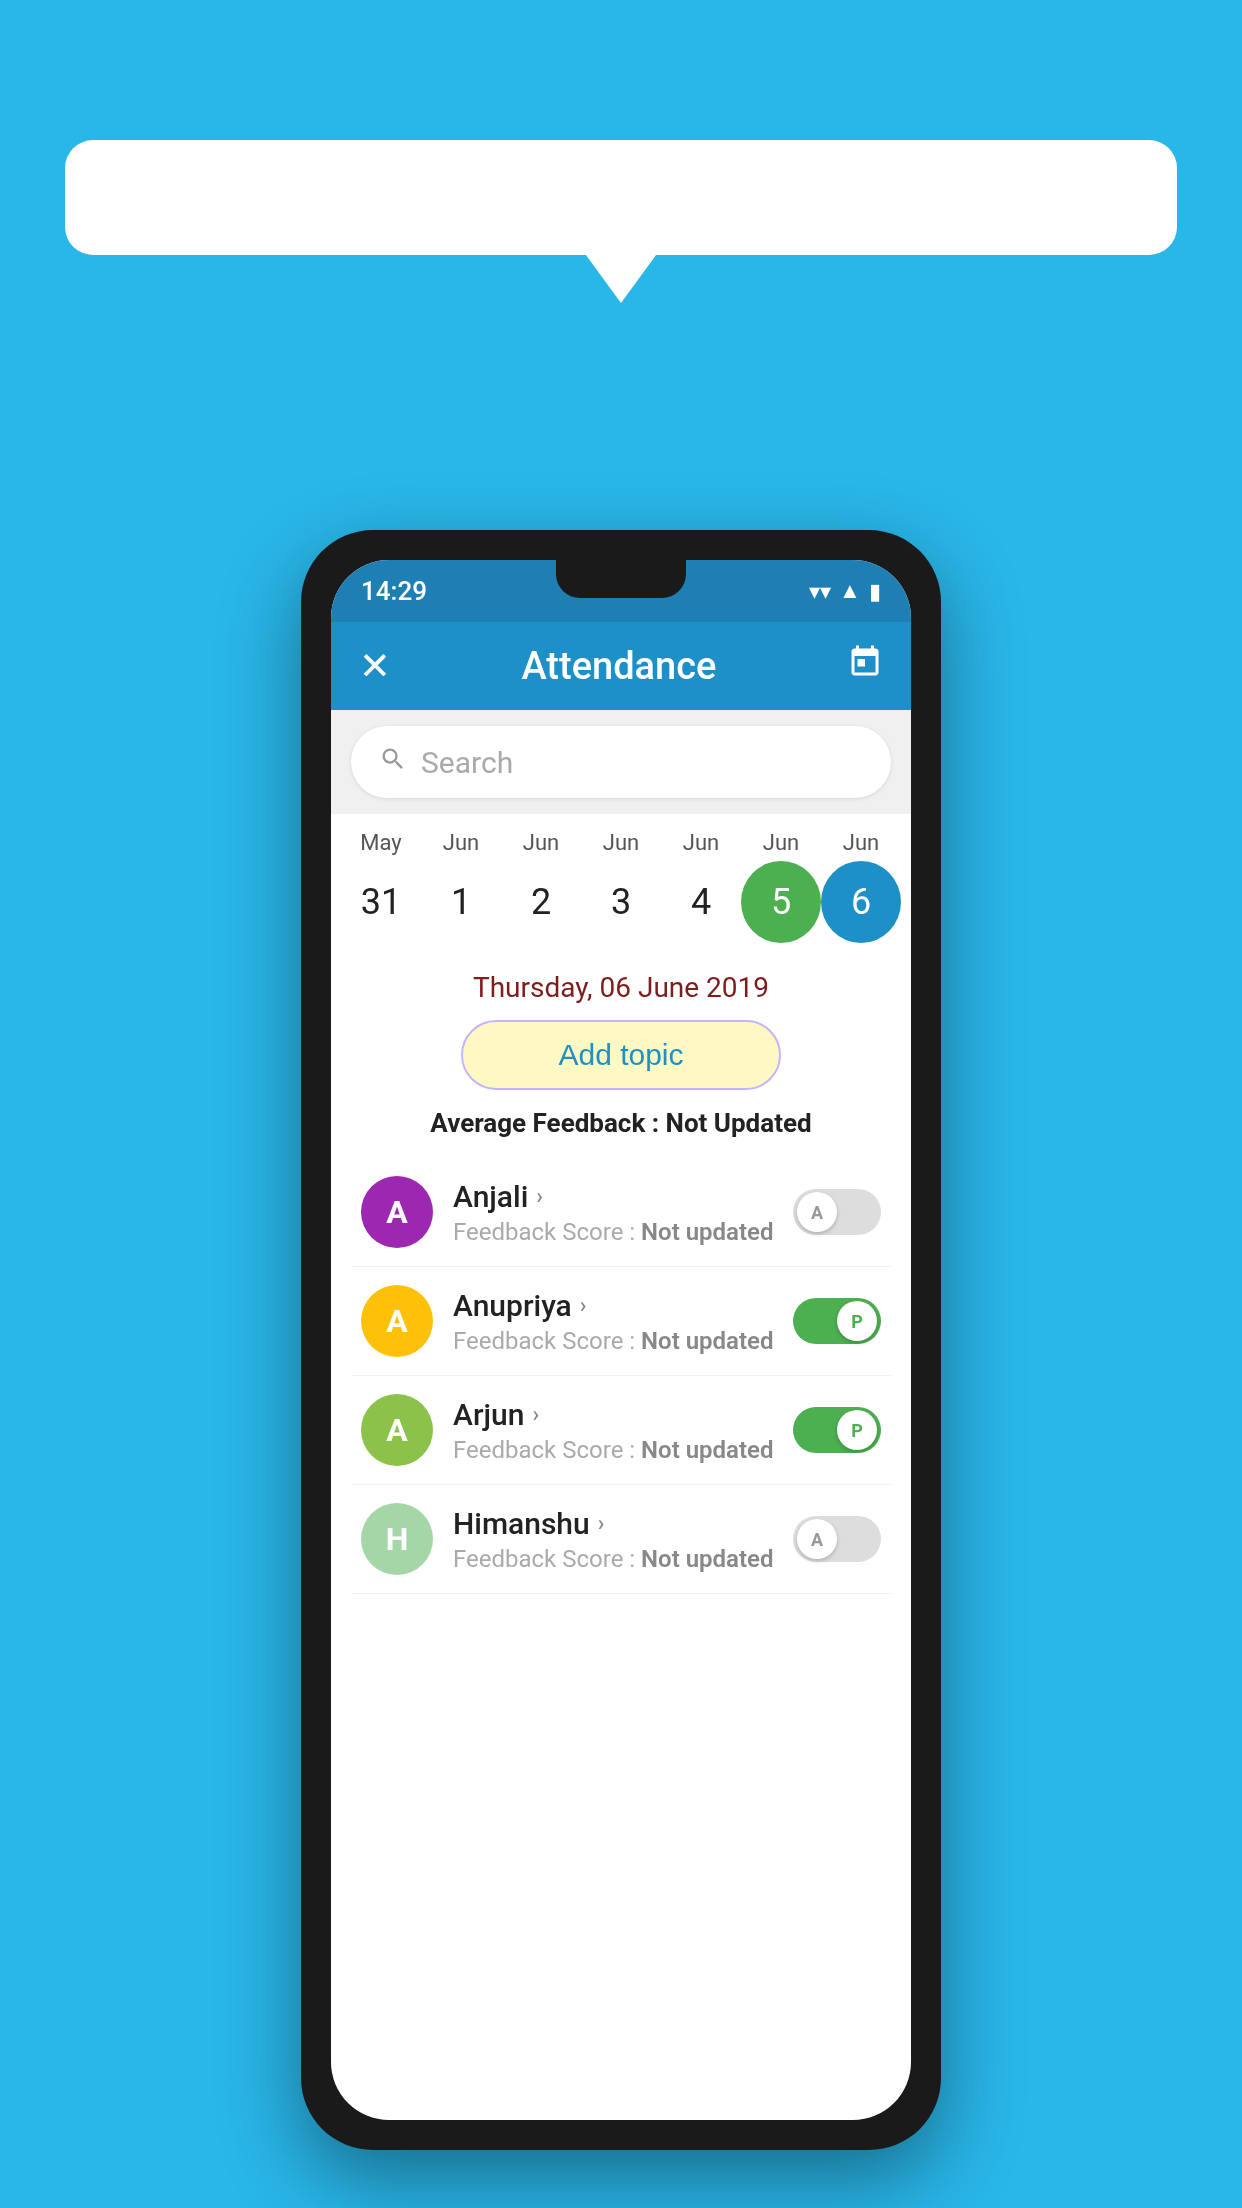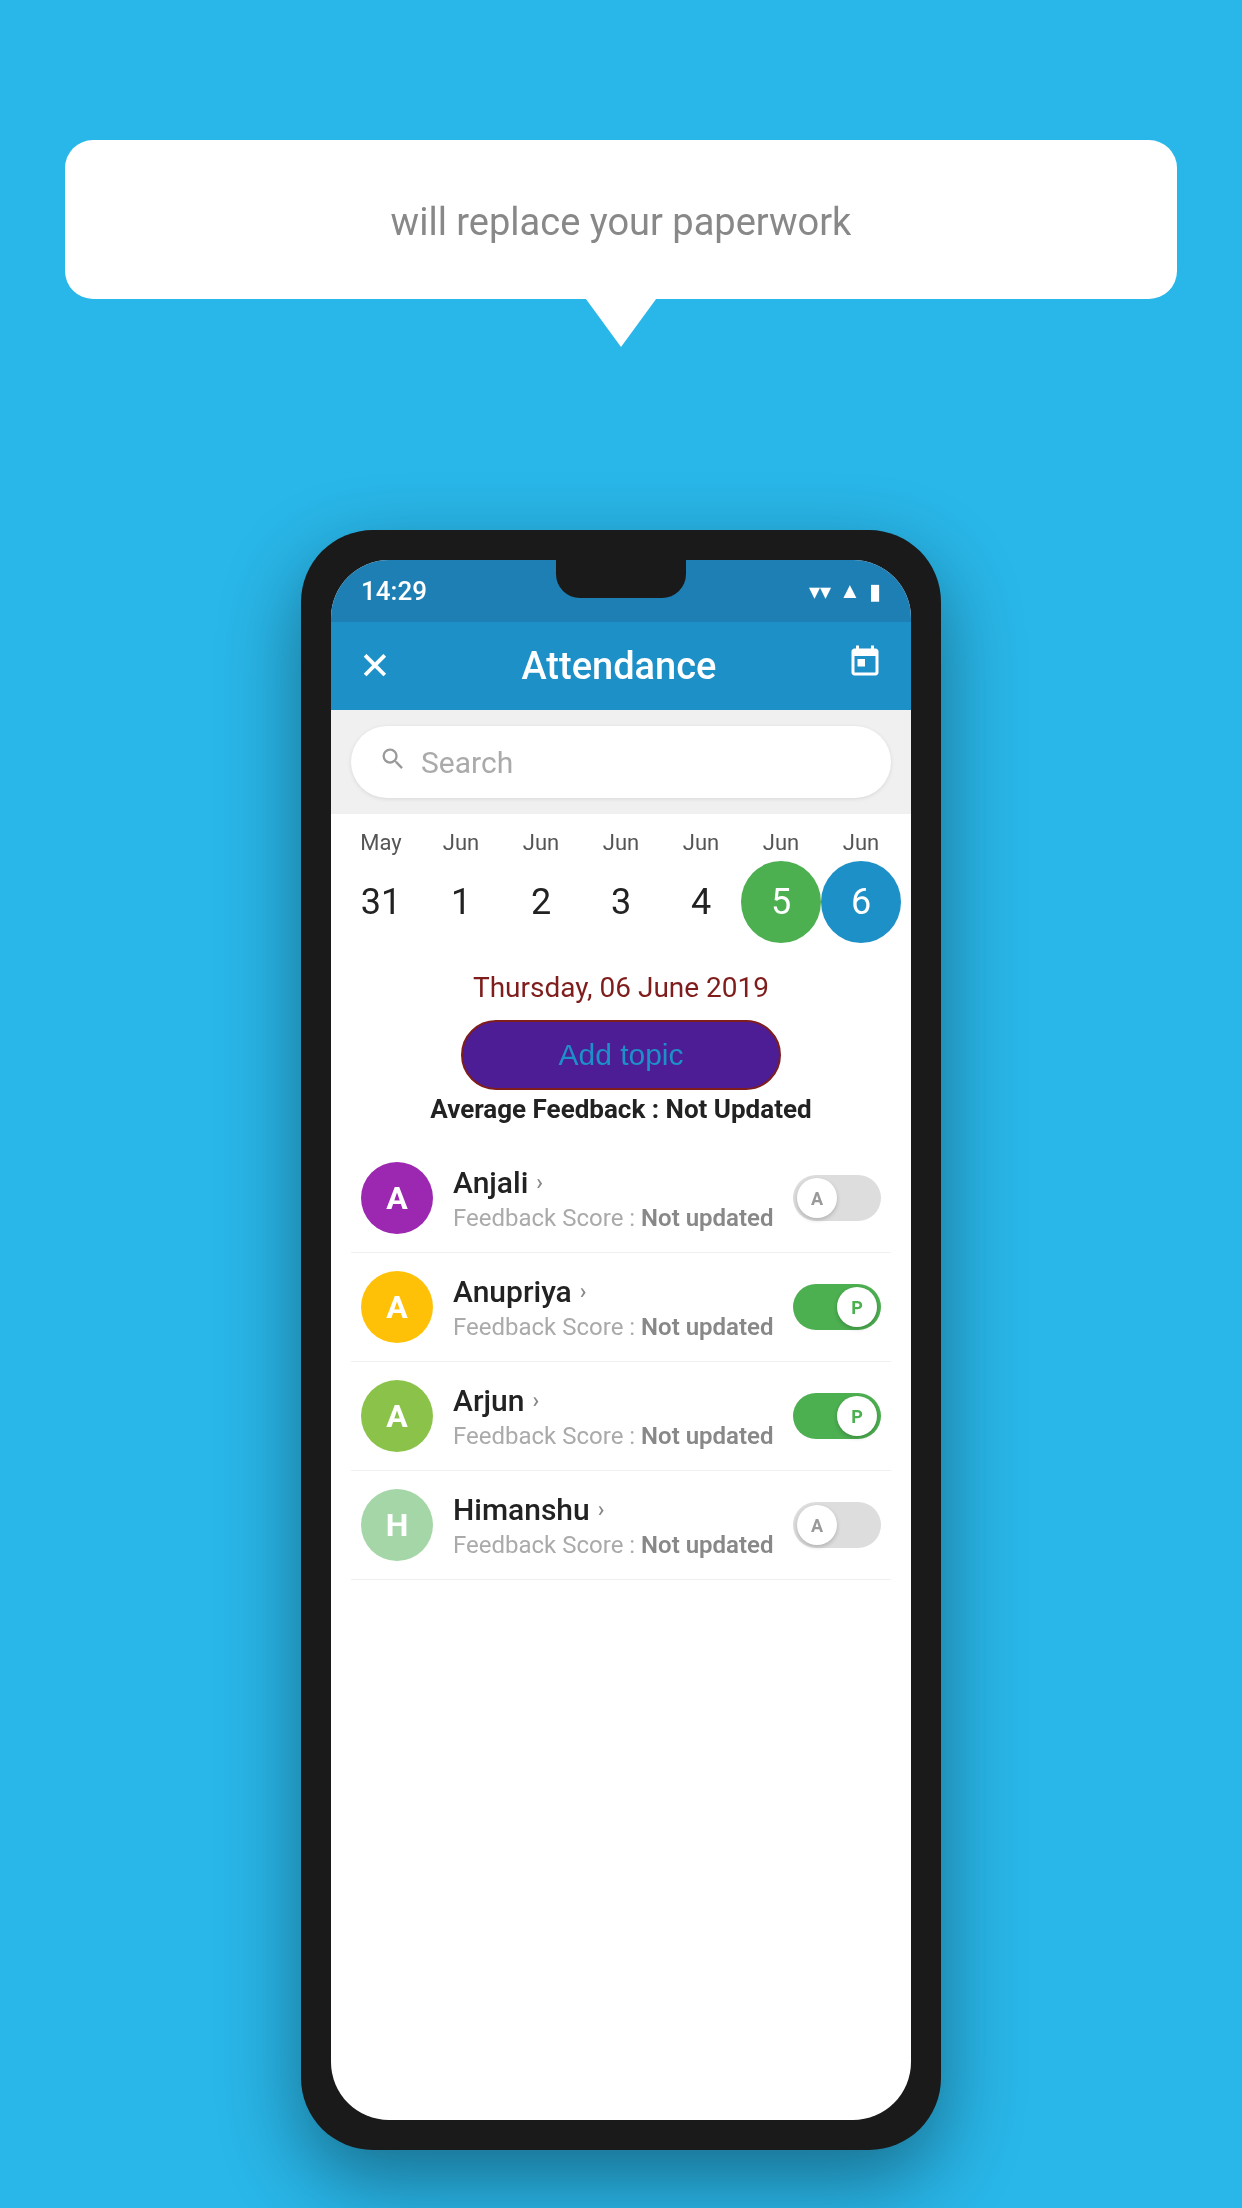--- a/index.html
+++ b/index.html
@@ -233,27 +233,27 @@
     .selected-date {
       text-align: center;
       font-size: 28px;
       color: #7f1d1d;
       padding: 20px 0 16px;
       font-weight: 400;
     }
 
     .add-topic-btn {
       display: block;
-      margin: 0 auto 4px;
-      border: 2px solid #7f1d1d;
+      margin: 0 auto 18px;
+      border: 2px solid #c4b5fd;
       border-radius: 40px;
       padding: 16px 52px;
       font-size: 30px;
       color: #1e90c8;
-      background: #4c1d95;
+      background: #fef9c3;
       cursor: pointer;
       width: 320px;
       text-align: center;
     }
 
     .avg-feedback {
       text-align: center;
       font-size: 26px;
       color: #888;
       margin-bottom: 20px;
@@ -365,21 +365,20 @@
 
     .toggle.present .toggle-thumb {
       color: #4caf50;
     }
   </style>
 </head>
 <body>
 
 <div class="speech-bubble-container">
   <div class="speech-bubble">
-    <div class="bubble-subtitle">will replace your paperwork</div>
   </div>
 </div>
 
 <div class="phone-frame">
   <div class="phone-inner">
 
     <div class="notch"></div>
 
     <div class="status-bar">
       <span class="status-time">14:29</span>

